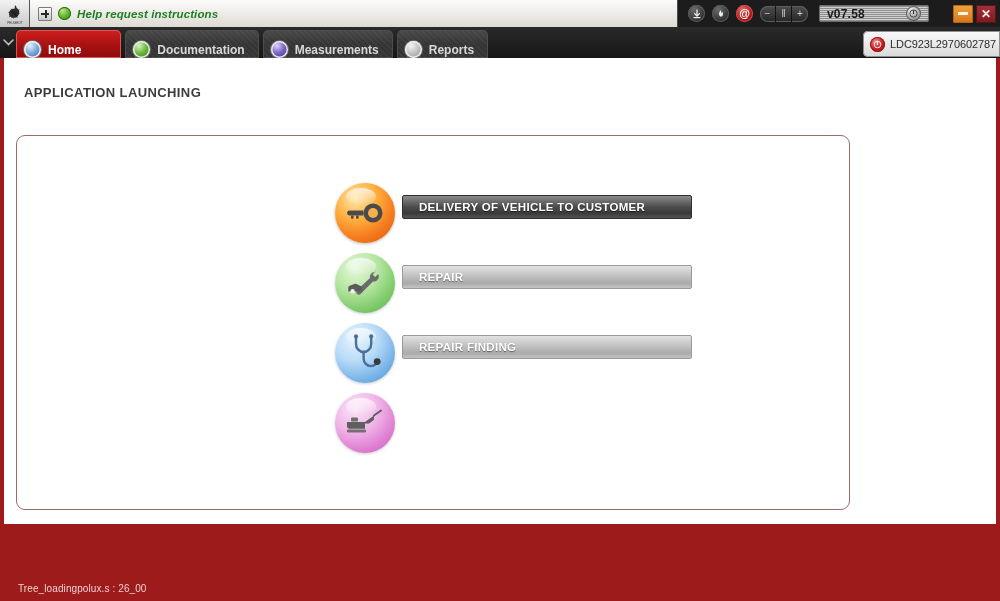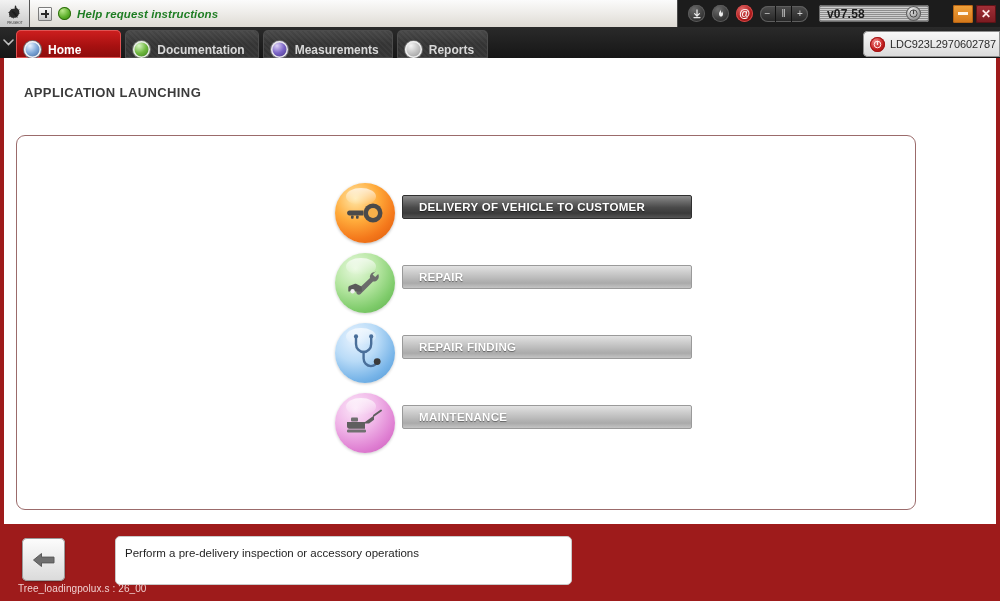--- a/index.html
+++ b/index.html
@@ -176,21 +176,21 @@
   .page {
     position: absolute; left: 0; top: 58px; width: 1000px; height: 466px;
     background: #ffffff;
     border-left: 4px solid #9e1b1b; border-right: 4px solid #9e1b1b;
   }
   .page-title {
     position: absolute; left: 20px; top: 27px;
     font-size: 13px; font-weight: bold; color: #3b3b3b; letter-spacing: .4px;
   }
   .panel {
-    position: absolute; left: 12px; top: 77px; width: 900px; height: 375px;
+    position: absolute; left: 12px; top: 77px; width: 834px; height: 375px;
     border: 1px solid #9b6b6b; border-radius: 9px; background: #fff;
   }
 
   .menu-list { position: absolute; left: 318px; top: 42px; }
   .menu-row {
     position: relative; height: 70px; width: 360px;
     display: flex; align-items: center; cursor: pointer;
   }
   .orb {
     position: absolute; left: 0; top: 5px;
@@ -430,38 +430,22 @@
 
         <div class="menu-row">
           <span class="orb orb-maint">
             <svg width="42" height="30" viewBox="0 0 42 30">
               <path d="M3 14h18l9-6.5v4.2l-5 3.8H21v5.3H5.4C4 20.8 3 19.7 3 18.3z" fill="#5f5f5f"></path>
               <rect x="7" y="9.5" width="7" height="4" rx="1" fill="#6f6f6f"></rect>
               <path d="M30 7.5l7-5" stroke="#5f5f5f" stroke-width="2" stroke-linecap="round"></path>
               <rect x="3" y="21.5" width="19" height="3" rx="1.2" fill="#707070"></rect>
             </svg>
           </span>
-          <span class="bar bar-light">
-            <span class="bar-label">MAINTENANCE</span>
-          </span>
         </div>
 
       </div>
     </div>
   </div>
 
-  <div class="footer">
-
-    <div class="back-btn">
-      <svg width="26" height="18" viewBox="0 0 26 18">
-        <path d="M10.5 2.5L2.5 9l8 6.5v-3.6H23V6.1H10.5z" fill="#6f6f6f" stroke="#5a5a5a" stroke-width="1"></path>
-      </svg>
-    </div>
-
-    <div class="hint-box">
-      <span class="hint-text">Perform a pre-delivery inspection or accessory operations</span>
-    </div>
-
-  </div>
 
   <div class="status-line">Tree_loadingpolux.s : 26_00</div>
 
 </div>
 
 </body></html>

